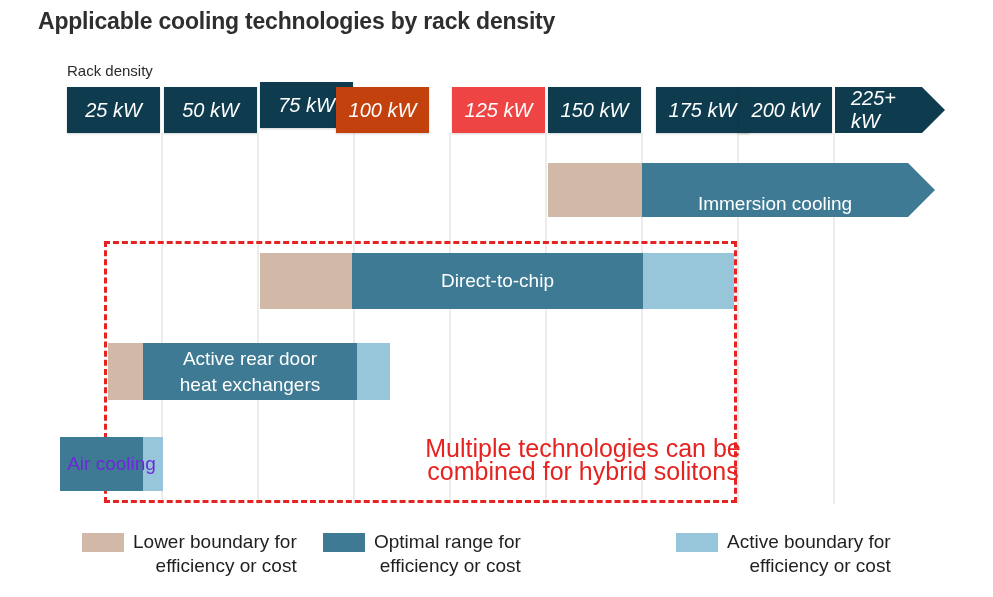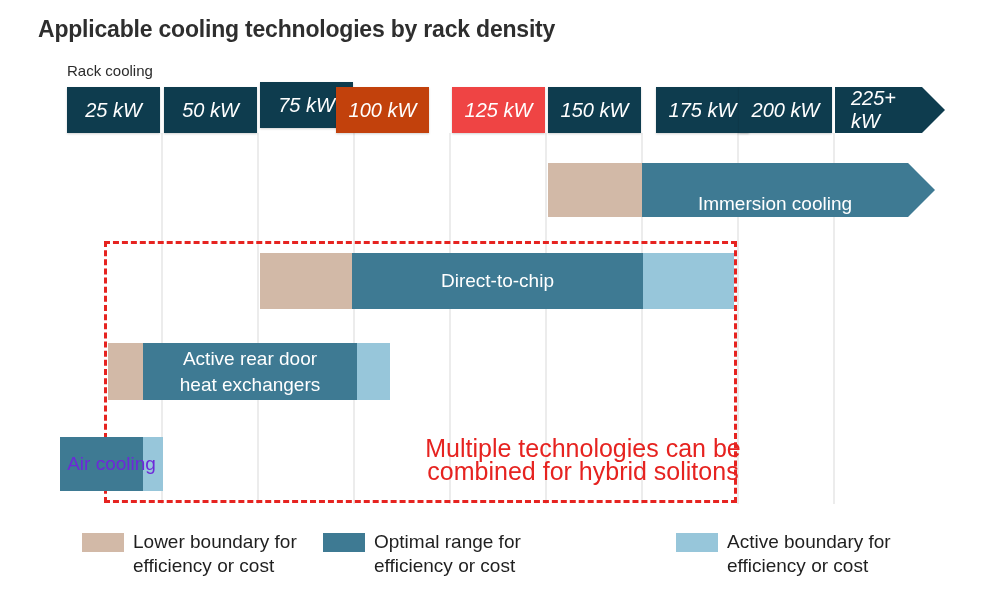--- a/index.html
+++ b/index.html
@@ -1,21 +1,21 @@
 <!DOCTYPE html>
 <html><head>
 <meta charset="utf-8">
 <style>
   html,body{margin:0;padding:0;background:#ffffff;}
   .canvas{
     position:relative;width:993px;height:597px;background:#ffffff;overflow:hidden;
     font-family:"Liberation Sans","DejaVu Sans",sans-serif;
   }
   .title{
-    position:absolute;left:38px;top:16px;margin:0;
+    position:absolute;left:38px;top:8px;margin:0;
     font-size:23px;font-weight:700;color:#2e2e2e;letter-spacing:-0.2px;
   }
   .axis-label{
     position:absolute;left:67px;top:62px;font-size:15px;color:#2b2b2b;
   }
   .seg{
     position:absolute;display:flex;align-items:center;justify-content:center;
     color:#ffffff;font-size:20px;box-sizing:border-box;z-index:3;
     box-shadow:0 1px 2px rgba(0,0,0,0.18);
     font-style:italic;
@@ -25,28 +25,28 @@
   .barseg{position:absolute;z-index:3;}
   .bar-label{
     position:absolute;z-index:4;display:flex;flex-direction:column;align-items:center;justify-content:center;
     color:#ffffff;font-size:19px;line-height:26px;text-align:center;white-space:nowrap;
   }
   .annotation{
     position:absolute;z-index:4;text-align:center;color:#e62320;font-size:25px;line-height:23px;
   }
   .legend-item{position:absolute;display:flex;z-index:3;}
   .legend-swatch{flex:0 0 auto;margin-top:3px;}
-  .legend-text{margin-left:9px;font-size:19px;line-height:24px;color:#1f1f1f;}
+  .legend-text{margin-left:9px;font-size:19px;line-height:24px;color:#1f1f1f;text-align:right;}
 </style>
 </head>
 <body>
 
 <div class="canvas">
   <h1 class="title">Applicable cooling technologies by rack density</h1>
-  <div class="axis-label">Rack cooling</div>
+  <div class="axis-label">Rack density</div>
 
   <div id="gridlines">
       <div class="gridline" style="left: 161px; top: 133px; height: 371px; background: rgb(236, 236, 236);"></div>
       <div class="gridline" style="left: 257px; top: 133px; height: 371px; background: rgb(236, 236, 236);"></div>
       <div class="gridline" style="left: 353px; top: 133px; height: 371px; background: rgb(236, 236, 236);"></div>
       <div class="gridline" style="left: 449px; top: 133px; height: 371px; background: rgb(236, 236, 236);"></div>
       <div class="gridline" style="left: 545px; top: 133px; height: 371px; background: rgb(236, 236, 236);"></div>
       <div class="gridline" style="left: 641px; top: 133px; height: 371px; background: rgb(236, 236, 236);"></div>
       <div class="gridline" style="left: 737px; top: 133px; height: 371px; background: rgb(236, 236, 236);"></div>
       <div class="gridline" style="left: 833px; top: 133px; height: 371px; background: rgb(236, 236, 236);"></div>

